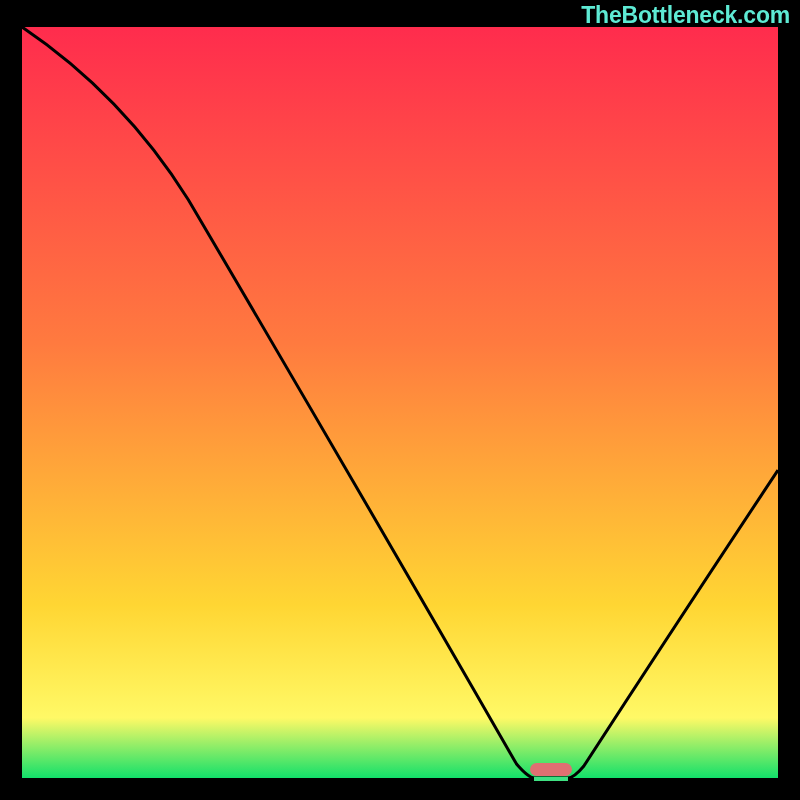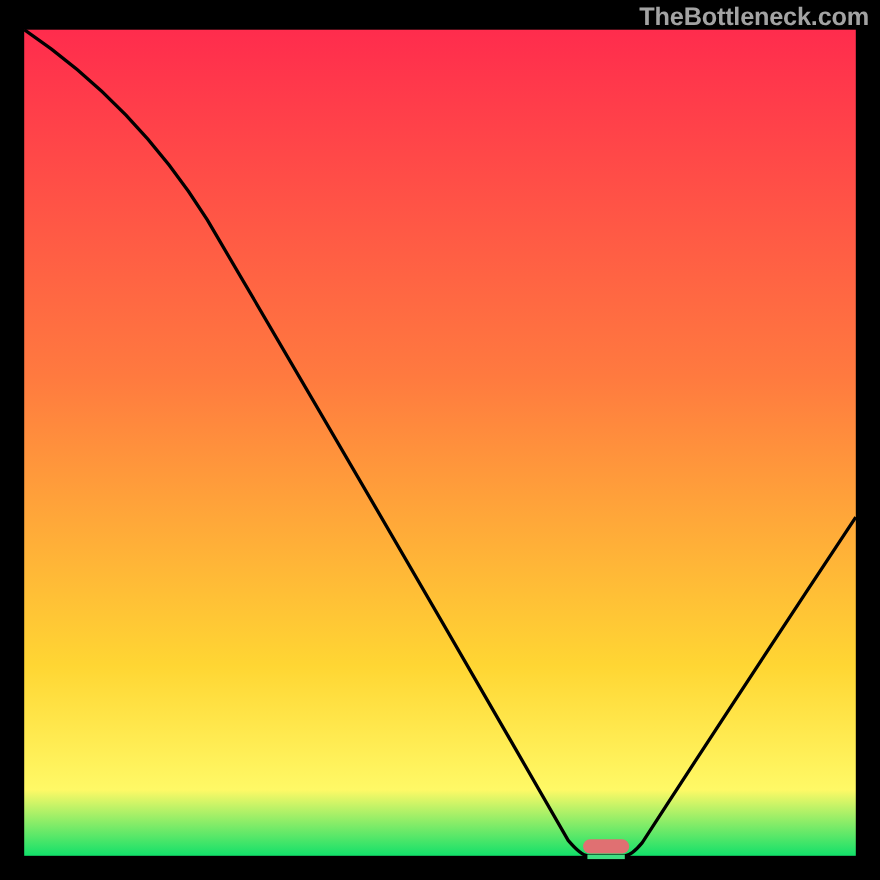--- a/index.html
+++ b/index.html
@@ -14,21 +14,21 @@
   .frame {
     position: relative;
     width: 800px;
     height: 800px;
     background: #000;
   }
   .attribution {
     position: absolute;
     top: 2px;
     right: 10px;
-    color: #a3a3a3;
+    color: #5eead4;
     font-size: 23px;
     font-weight: 600;
     letter-spacing: -0.2px;
   }
   
   .bottom-marker {
     position: absolute;
     display: flex;
     flex-direction: column;
     align-items: center;

